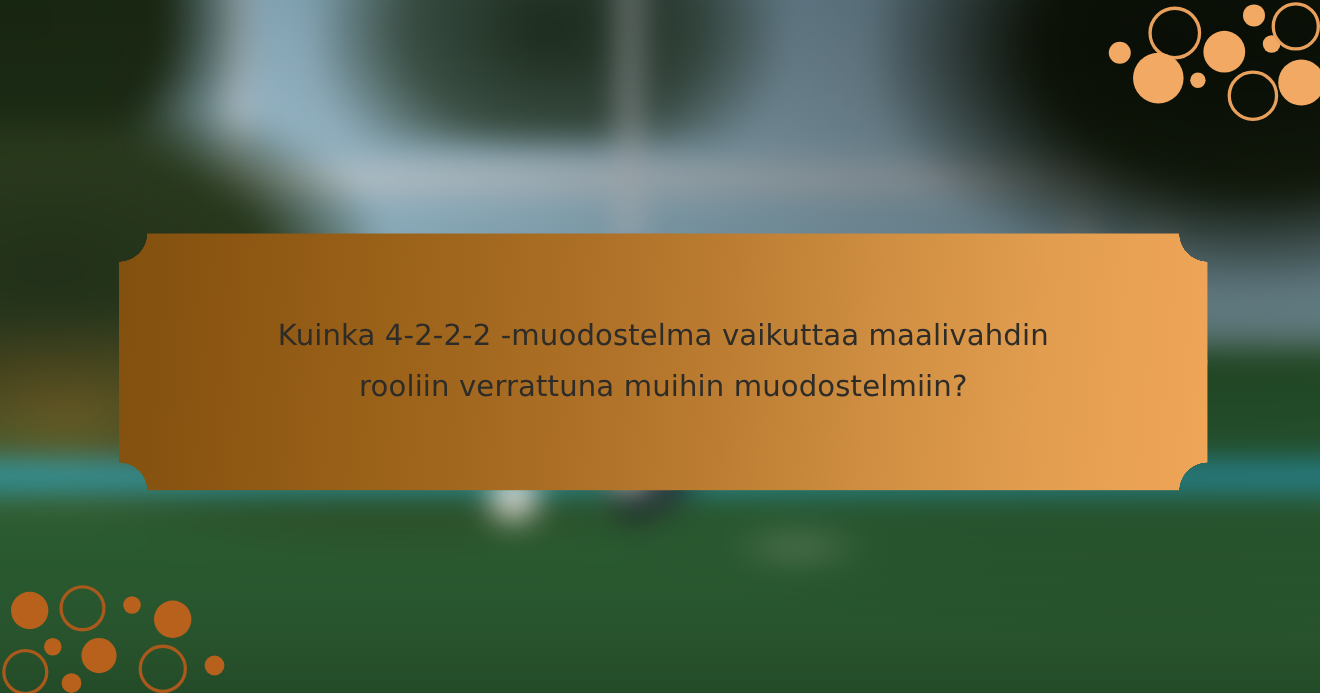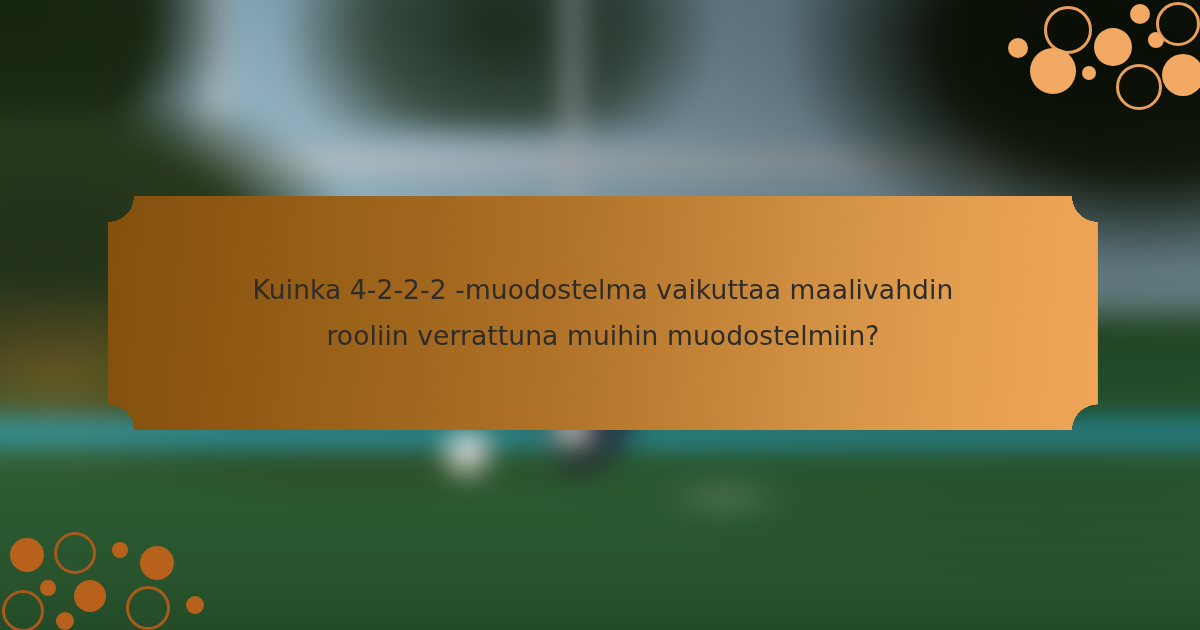--- a/index.html
+++ b/index.html
@@ -178,21 +178,21 @@
   }
   .dots.top-right .dot.fill { background: #f2a963; }
   .dots.top-right .dot.ring { border: 3px solid #e8a05c; background: transparent; }
   .dots.bottom-left .dot.fill { background: #b8611c; }
   .dots.bottom-left .dot.ring { border: 3px solid #a8591b; background: transparent; }
 
   
   .card {
     position: absolute;
     left: 108px;
-    top: 196px;
+    top: 212px;
     width: 990px;
     height: 234px;
     box-sizing: border-box;
     display: flex;
     align-items: center;
     justify-content: center;
     padding: 0 96px;
     background: linear-gradient(95deg,
         #82500e 0%,
         #8c5612 10%,

